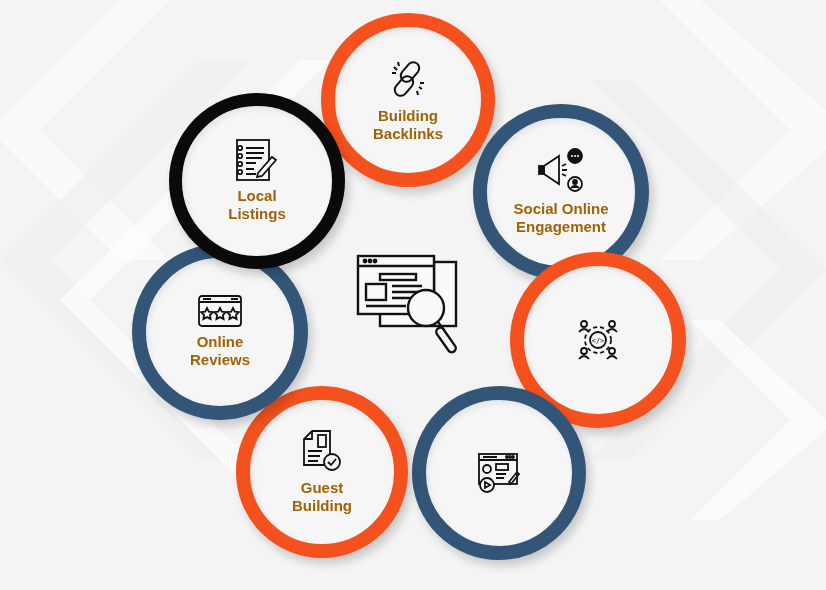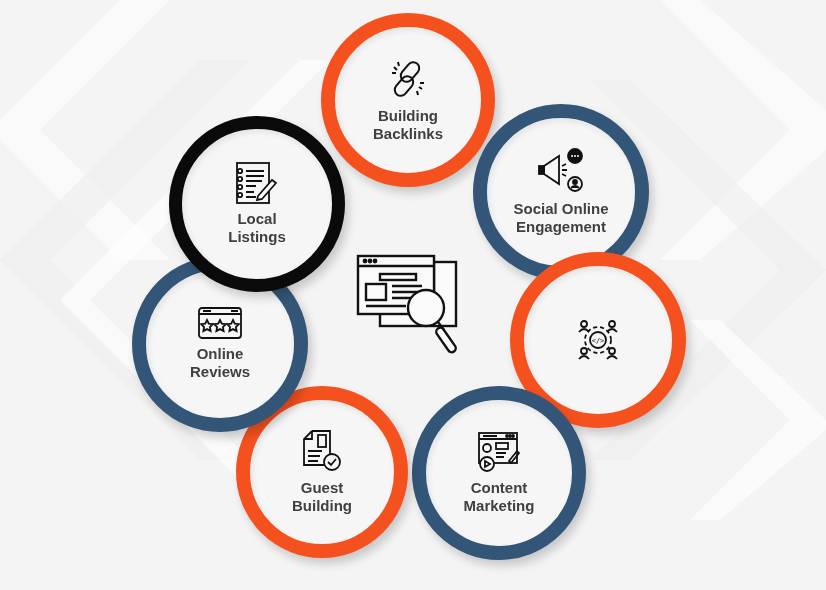--- a/index.html
+++ b/index.html
@@ -13,21 +13,21 @@
   .ring {
     position:absolute; border-radius:50%; box-sizing:border-box;
     background:#f6f6f7;
     box-shadow: 4px 6px 10px rgba(0,0,0,0.18), inset 2px 3px 6px rgba(0,0,0,0.08);
   }
   .content {
     position:absolute; left:0; top:0; width:100%; height:100%;
     display:flex; flex-direction:column; align-items:center; justify-content:center;
   }
   .label {
-    color:#404040; font-weight:bold; font-size:15px; line-height:18px;
+    color:#a16207; font-weight:bold; font-size:15px; line-height:18px;
     text-align:center; white-space:pre-line; margin-top:6px;
   }
   .icon svg { display:block; }
   .center-icon { position:absolute; left:354px; top:252px; width:116px; height:108px; }
 </style>
 </head>
 <body>
 
 <svg class="bg" width="826" height="590" viewBox="0 0 826 590">
   <defs>
@@ -113,22 +113,20 @@
           <circle cx="33" cy="5" r="1"></circle>
           <circle cx="36" cy="5" r="1"></circle>
         <circle cx="10" cy="17" r="4"></circle>
         <rect x="19" y="12" width="12" height="6"></rect>
         <path d="M19 22 h10 M19 26 h8"></path>
         <path d="M32 30 l8 -10 l2 2 l-8 10 z"></path>
         <circle cx="10" cy="33" r="7" fill="#fff"></circle>
         <path d="M8 30 l5 3 l-5 3 z"></path>
       </svg>
     </span>
-    <span class="label">Content
-Marketing</span>
   </div>
 </div>
 
 <div class="node" style="left:236px;top:386px;width:172px;height:172px;">
   <div class="ring" style="left:0;top:0;width:172px;height:172px;border:14px solid #f4511e;"></div>
   <div class="content">
     <span class="icon">
       <svg width="40" height="44" viewBox="0 0 40 44" fill="none" stroke="#111" stroke-width="1.8">
         <path d="M10 2 h18 v24 M10 2 l-8 8 v26 h20"></path>
         <path d="M2 10 h8 v-8"></path>
@@ -136,38 +134,38 @@
         <path d="M6 22 h14 M6 27 h12 M6 32 h10"></path>
         <circle cx="30" cy="33" r="8"></circle>
         <path d="M26 33 l3 3 l5 -6"></path>
       </svg>
     </span>
     <span class="label">Guest
 Building</span>
   </div>
 </div>
 
-<div class="node" style="left:132px;top:256px;width:176px;height:176px;">
+<div class="node" style="left:132px;top:244px;width:176px;height:176px;">
   <div class="ring" style="left:0;top:0;width:176px;height:176px;border:14px solid #335577;"></div>
   <div class="content">
     <span class="icon">
       <svg width="44" height="32" viewBox="0 0 44 32" fill="none" stroke="#111" stroke-width="1.8">
         <rect x="1" y="1" width="42" height="30" rx="3"></rect>
         <path d="M1 7 h42 M5 4 h8 M33 4 h7"></path>
         <path d="M9 13 l1.8 3.6 4 .6 -2.9 2.8 .7 4 -3.6 -1.9 -3.6 1.9 .7 -4 -2.9 -2.8 4 -.6z"></path>
         <path d="M22 13 l1.8 3.6 4 .6 -2.9 2.8 .7 4 -3.6 -1.9 -3.6 1.9 .7 -4 -2.9 -2.8 4 -.6z"></path>
         <path d="M35 13 l1.8 3.6 4 .6 -2.9 2.8 .7 4 -3.6 -1.9 -3.6 1.9 .7 -4 -2.9 -2.8 4 -.6z"></path>
       </svg>
     </span>
     <span class="label">Online
 Reviews</span>
   </div>
 </div>
 
-<div class="node" style="left:169px;top:116px;width:176px;height:176px;">
+<div class="node" style="left:169px;top:93px;width:176px;height:176px;">
   <div class="ring" style="left:0;top:0;width:176px;height:176px;border:13px solid #0a0a0a;"></div>
   <div class="content">
     <span class="icon">
       <svg width="46" height="42" viewBox="0 0 46 42" fill="none" stroke="#111" stroke-width="1.8">
         <rect x="3" y="1" width="32" height="40"></rect>
         <circle cx="6" cy="9" r="2.2" fill="#fff"></circle>
           <circle cx="6" cy="17" r="2.2" fill="#fff"></circle>
         <circle cx="6" cy="25" r="2.2" fill="#fff"></circle>
           <circle cx="6" cy="33" r="2.2" fill="#fff"></circle>
         <path d="M12 9 h18 M12 14 h18 M12 19 h16 M12 24 h10 M12 30 h8 M12 35 h10"></path>

